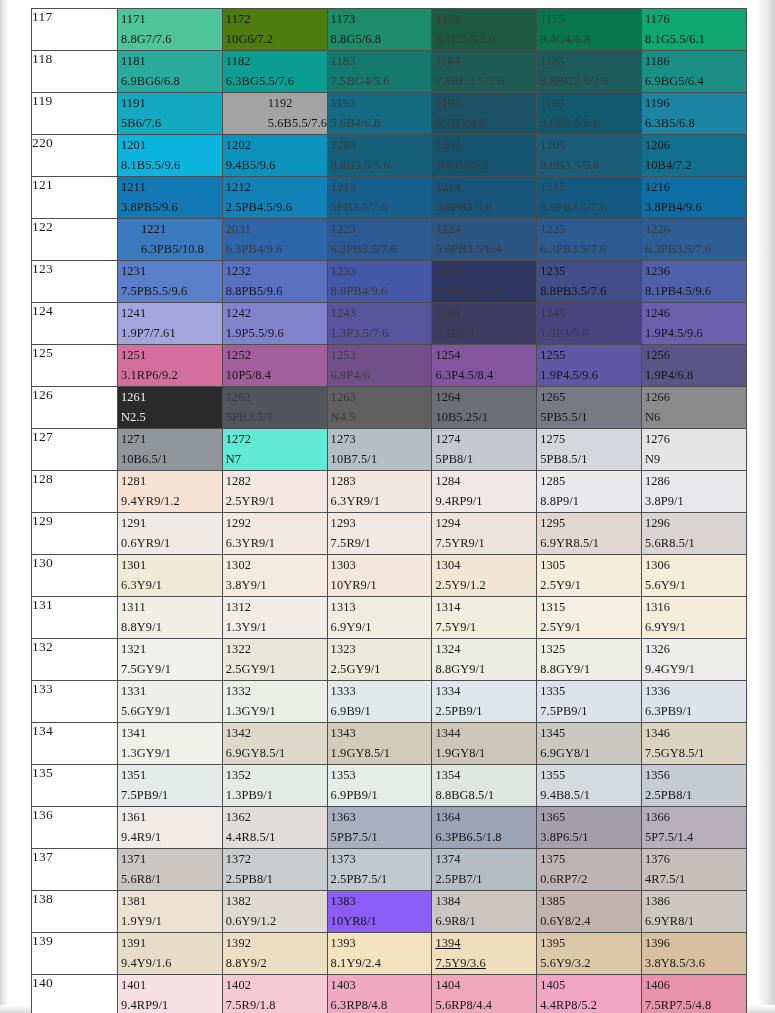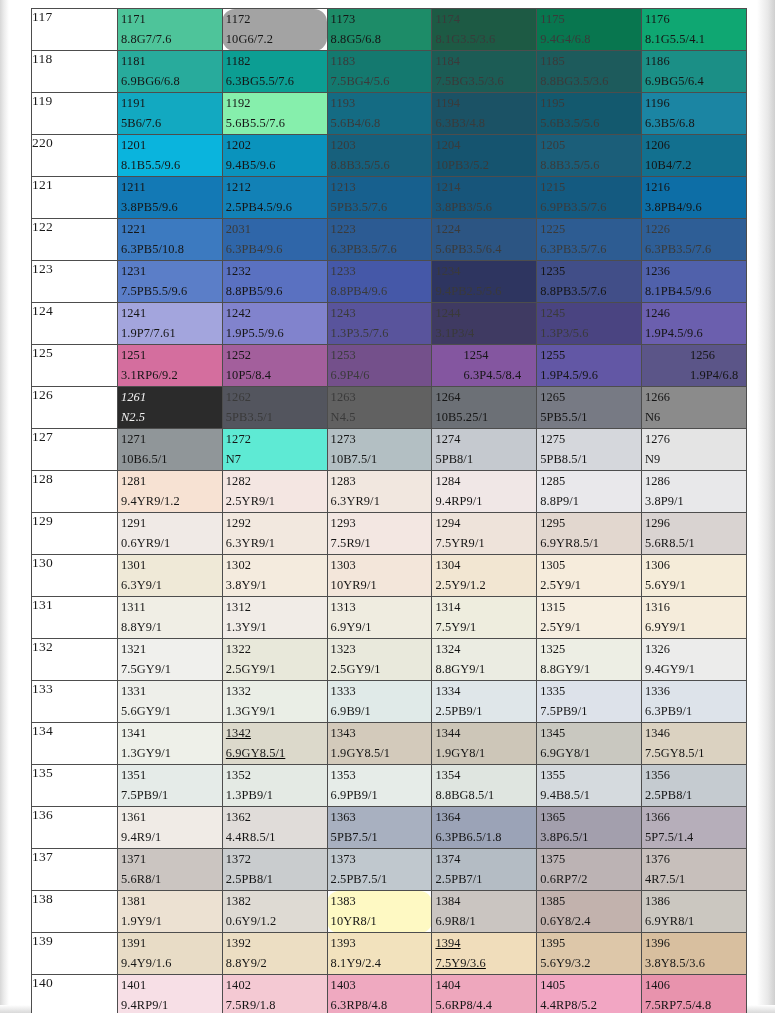--- a/index.html
+++ b/index.html
@@ -107,21 +107,21 @@
     <table class="color-table">
       <tbody id="table-body">
           <tr>
             <td class="rowhead">117</td>
             <td class="swatch" style="background: rgb(78, 196, 154);">
               <div class="cell-inner">
                 <div class="cell-code txt-dark">1171</div>
                 <div class="cell-munsell txt-dark">8.8G7/7.6</div>
               </div>
             </td>
-            <td class="swatch" style="background: #a3a3a3; border-radius: 13px;">
+            <td class="swatch" style="background: #4d7c0f;">
               <div class="cell-inner">
                 <div class="cell-code txt-dark">1172</div>
                 <div class="cell-munsell txt-dark">10G6/7.2</div>
               </div>
             </td>
             <td class="swatch" style="background: rgb(29, 140, 104);">
               <div class="cell-inner">
                 <div class="cell-code txt-dark">1173</div>
                 <div class="cell-munsell txt-dark">8.8G5/6.8</div>
               </div>
@@ -134,21 +134,21 @@
             </td>
             <td class="swatch" style="background: rgb(8, 118, 79);">
               <div class="cell-inner">
                 <div class="cell-code txt-mid">1175</div>
                 <div class="cell-munsell txt-mid">9.4G4/6.8</div>
               </div>
             </td>
             <td class="swatch" style="background: rgb(15, 167, 114);">
               <div class="cell-inner">
                 <div class="cell-code txt-dark">1176</div>
-                <div class="cell-munsell txt-dark">8.1G5.5/4.1</div>
+                <div class="cell-munsell txt-dark">8.1G5.5/6.1</div>
               </div>
             </td>
           </tr>
           <tr>
             <td class="rowhead">118</td>
             <td class="swatch" style="background: rgb(40, 171, 156);">
               <div class="cell-inner">
                 <div class="cell-code txt-dark">1181</div>
                 <div class="cell-munsell txt-dark">6.9BG6/6.8</div>
               </div>
@@ -185,21 +185,21 @@
             </td>
           </tr>
           <tr>
             <td class="rowhead">119</td>
             <td class="swatch" style="background: rgb(18, 169, 193);">
               <div class="cell-inner">
                 <div class="cell-code txt-dark">1191</div>
                 <div class="cell-munsell txt-dark">5B6/7.6</div>
               </div>
             </td>
-            <td class="swatch" style="background: #86efac;">
+            <td class="swatch" style="background: #a3a3a3; padding-left: 42px;">
               <div class="cell-inner">
                 <div class="cell-code txt-dark">1192</div>
                 <div class="cell-munsell txt-dark">5.6B5.5/7.6</div>
               </div>
             </td>
             <td class="swatch" style="background: rgb(20, 107, 131);">
               <div class="cell-inner">
                 <div class="cell-code txt-mid">1193</div>
                 <div class="cell-munsell txt-mid">5.6B4/6.8</div>
               </div>
@@ -296,21 +296,21 @@
             </td>
             <td class="swatch" style="background: rgb(13, 110, 166);">
               <div class="cell-inner">
                 <div class="cell-code txt-dark">1216</div>
                 <div class="cell-munsell txt-dark">3.8PB4/9.6</div>
               </div>
             </td>
           </tr>
           <tr>
             <td class="rowhead">122</td>
-            <td class="swatch" style="background: rgb(60, 122, 192);">
+            <td class="swatch" style="background: rgb(60, 122, 192); padding-left: 20px;">
               <div class="cell-inner">
                 <div class="cell-code txt-dark">1221</div>
                 <div class="cell-munsell txt-dark">6.3PB5/10.8</div>
               </div>
             </td>
             <td class="swatch" style="background: rgb(47, 102, 169);">
               <div class="cell-inner">
                 <div class="cell-code txt-mid">2031</div>
                 <div class="cell-munsell txt-mid">6.3PB4/9.6</div>
               </div>
@@ -431,42 +431,42 @@
                 <div class="cell-code txt-dark">1252</div>
                 <div class="cell-munsell txt-dark">10P5/8.4</div>
               </div>
             </td>
             <td class="swatch" style="background: rgb(116, 80, 139);">
               <div class="cell-inner">
                 <div class="cell-code txt-mid">1253</div>
                 <div class="cell-munsell txt-mid">6.9P4/6</div>
               </div>
             </td>
-            <td class="swatch" style="background: rgb(132, 86, 160); padding-left: 28px;">
+            <td class="swatch" style="background: rgb(132, 86, 160);">
               <div class="cell-inner">
                 <div class="cell-code txt-dark">1254</div>
                 <div class="cell-munsell txt-dark">6.3P4.5/8.4</div>
               </div>
             </td>
             <td class="swatch" style="background: rgb(98, 87, 165);">
               <div class="cell-inner">
                 <div class="cell-code txt-dark">1255</div>
                 <div class="cell-munsell txt-dark">1.9P4.5/9.6</div>
               </div>
             </td>
-            <td class="swatch" style="background: rgb(91, 85, 136); padding-left: 45px;">
+            <td class="swatch" style="background: rgb(91, 85, 136);">
               <div class="cell-inner">
                 <div class="cell-code txt-dark">1256</div>
                 <div class="cell-munsell txt-dark">1.9P4/6.8</div>
               </div>
             </td>
           </tr>
           <tr>
             <td class="rowhead">126</td>
-            <td class="swatch" style="background: rgb(43, 43, 43); font-style: italic;">
+            <td class="swatch" style="background: rgb(43, 43, 43);">
               <div class="cell-inner">
                 <div class="cell-code txt-light">1261</div>
                 <div class="cell-munsell txt-light">N2.5</div>
               </div>
             </td>
             <td class="swatch" style="background: rgb(83, 85, 94);">
               <div class="cell-inner">
                 <div class="cell-code txt-mid">1262</div>
                 <div class="cell-munsell txt-mid">5PB3.5/1</div>
               </div>
@@ -770,21 +770,21 @@
             </td>
           </tr>
           <tr>
             <td class="rowhead">134</td>
             <td class="swatch" style="background: rgb(238, 240, 233);">
               <div class="cell-inner">
                 <div class="cell-code txt-dark">1341</div>
                 <div class="cell-munsell txt-dark">1.3GY9/1</div>
               </div>
             </td>
-            <td class="swatch" style="background: rgb(220, 217, 203); text-decoration: underline;">
+            <td class="swatch" style="background: rgb(220, 217, 203);">
               <div class="cell-inner">
                 <div class="cell-code txt-dark">1342</div>
                 <div class="cell-munsell txt-dark">6.9GY8.5/1</div>
               </div>
             </td>
             <td class="swatch" style="background: rgb(211, 202, 187);">
               <div class="cell-inner">
                 <div class="cell-code txt-dark">1343</div>
                 <div class="cell-munsell txt-dark">1.9GY8.5/1</div>
               </div>
@@ -932,21 +932,21 @@
                 <div class="cell-code txt-dark">1381</div>
                 <div class="cell-munsell txt-dark">1.9Y9/1</div>
               </div>
             </td>
             <td class="swatch" style="background: rgb(222, 218, 211);">
               <div class="cell-inner">
                 <div class="cell-code txt-dark">1382</div>
                 <div class="cell-munsell txt-dark">0.6Y9/1.2</div>
               </div>
             </td>
-            <td class="swatch" style="background: #fef9c3; border-radius: 12px;">
+            <td class="swatch" style="background: #8b5cf6;">
               <div class="cell-inner">
                 <div class="cell-code txt-dark">1383</div>
                 <div class="cell-munsell txt-dark">10YR8/1</div>
               </div>
             </td>
             <td class="swatch" style="background: rgb(202, 197, 193);">
               <div class="cell-inner">
                 <div class="cell-code txt-dark">1384</div>
                 <div class="cell-munsell txt-dark">6.9R8/1</div>
               </div>

